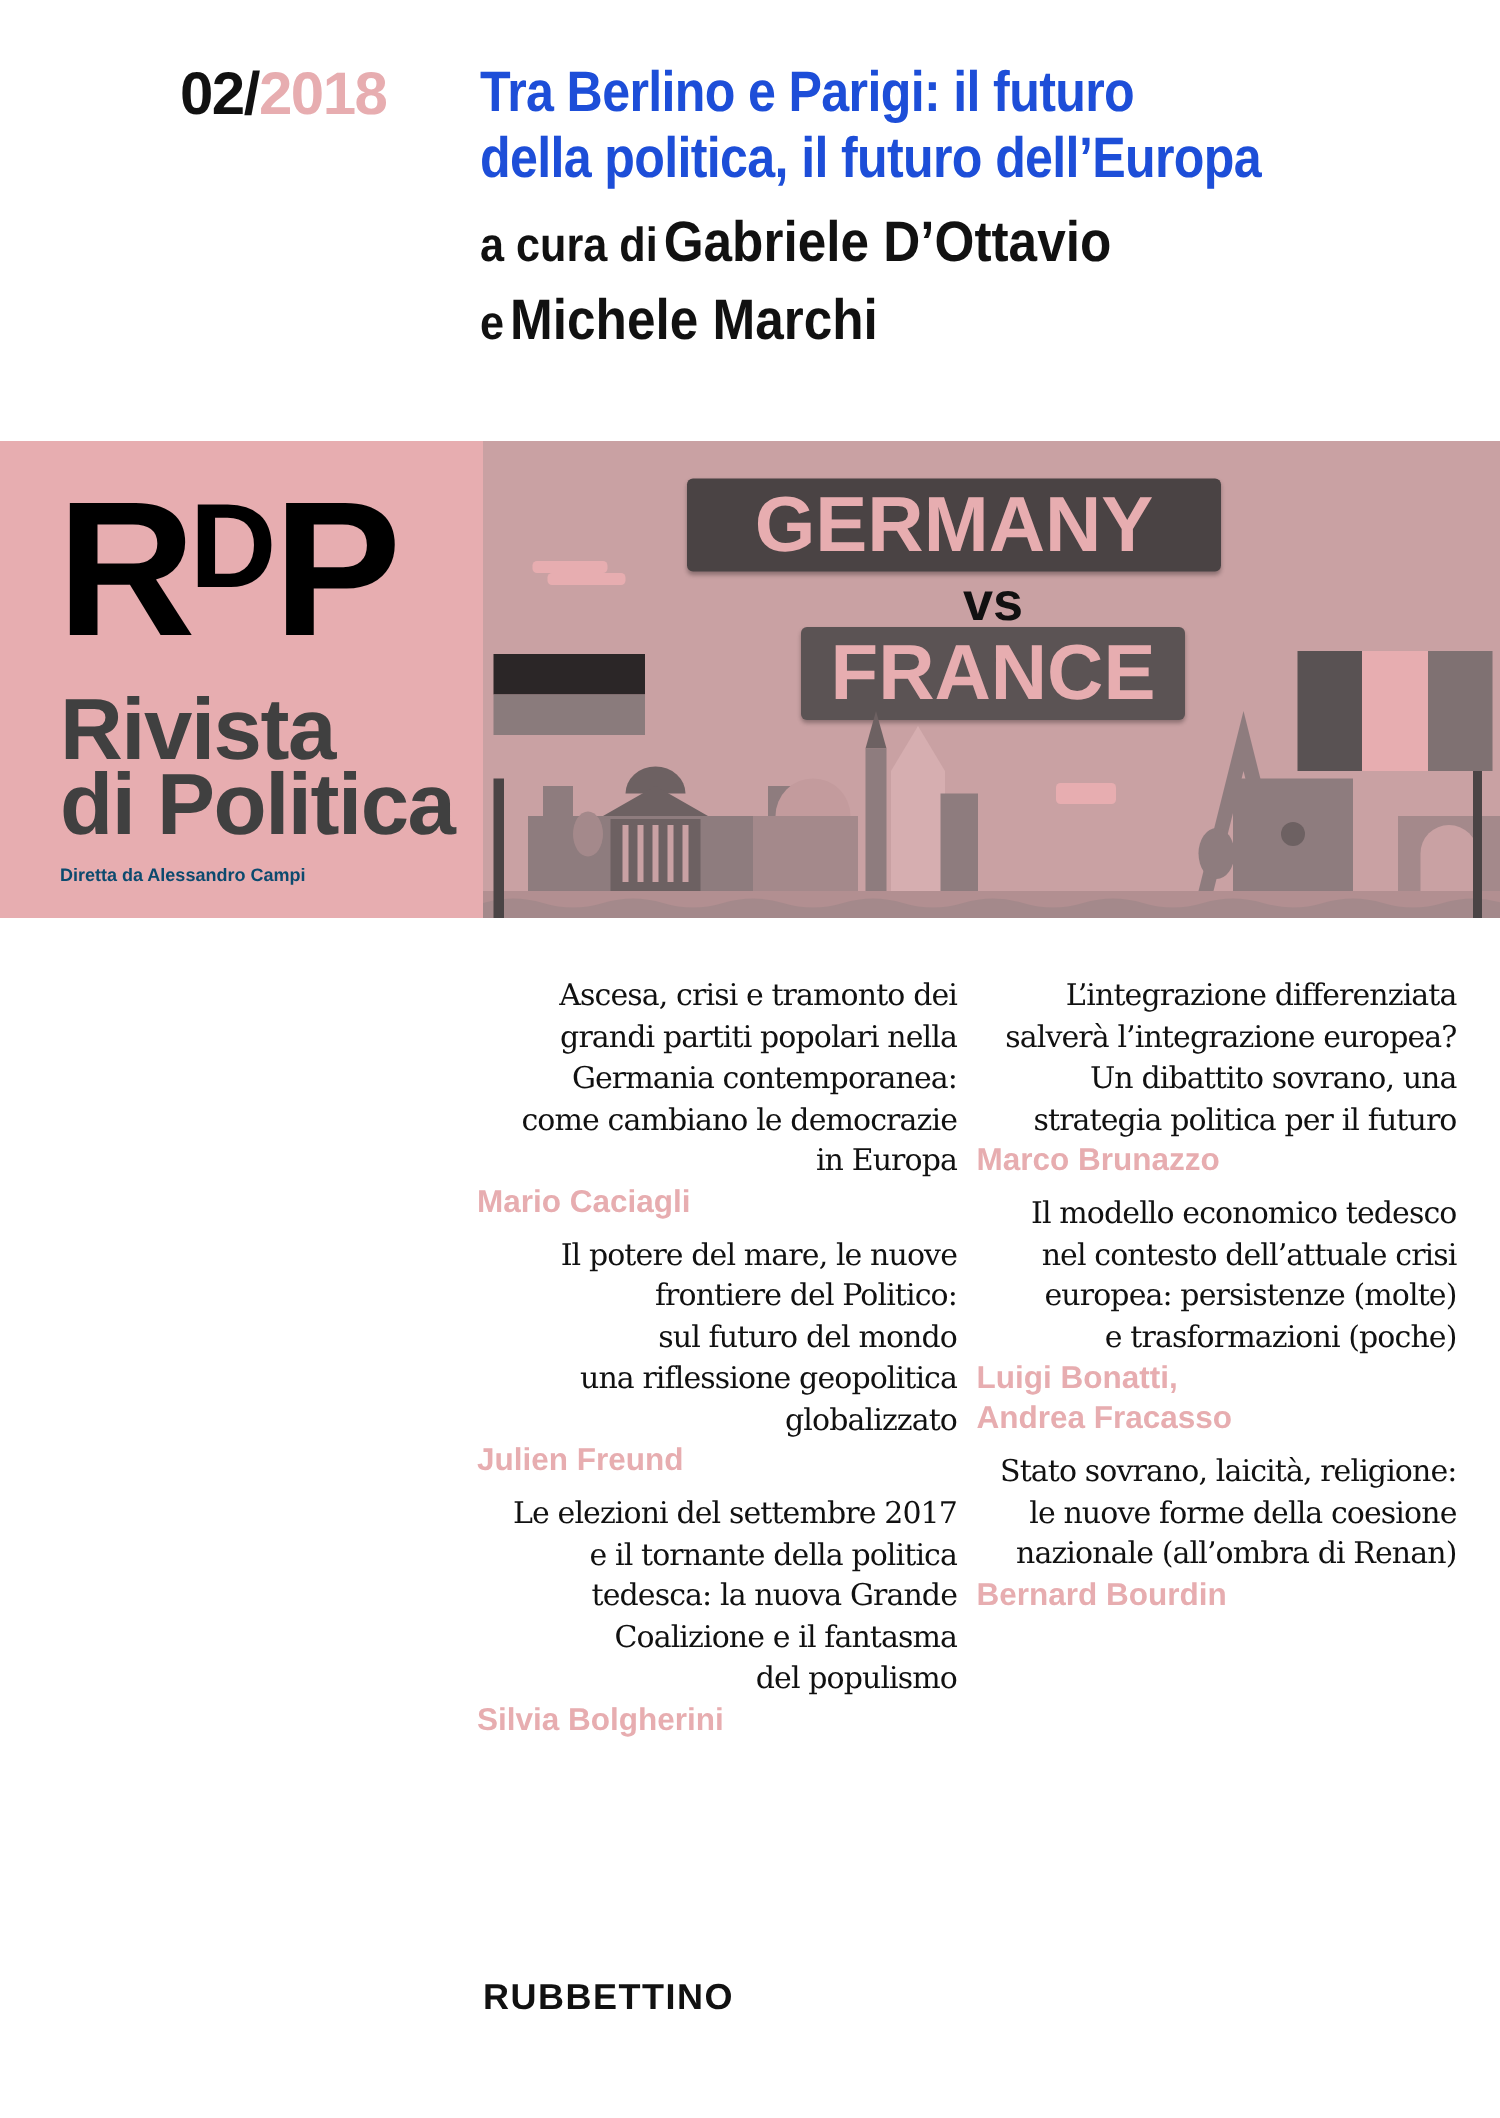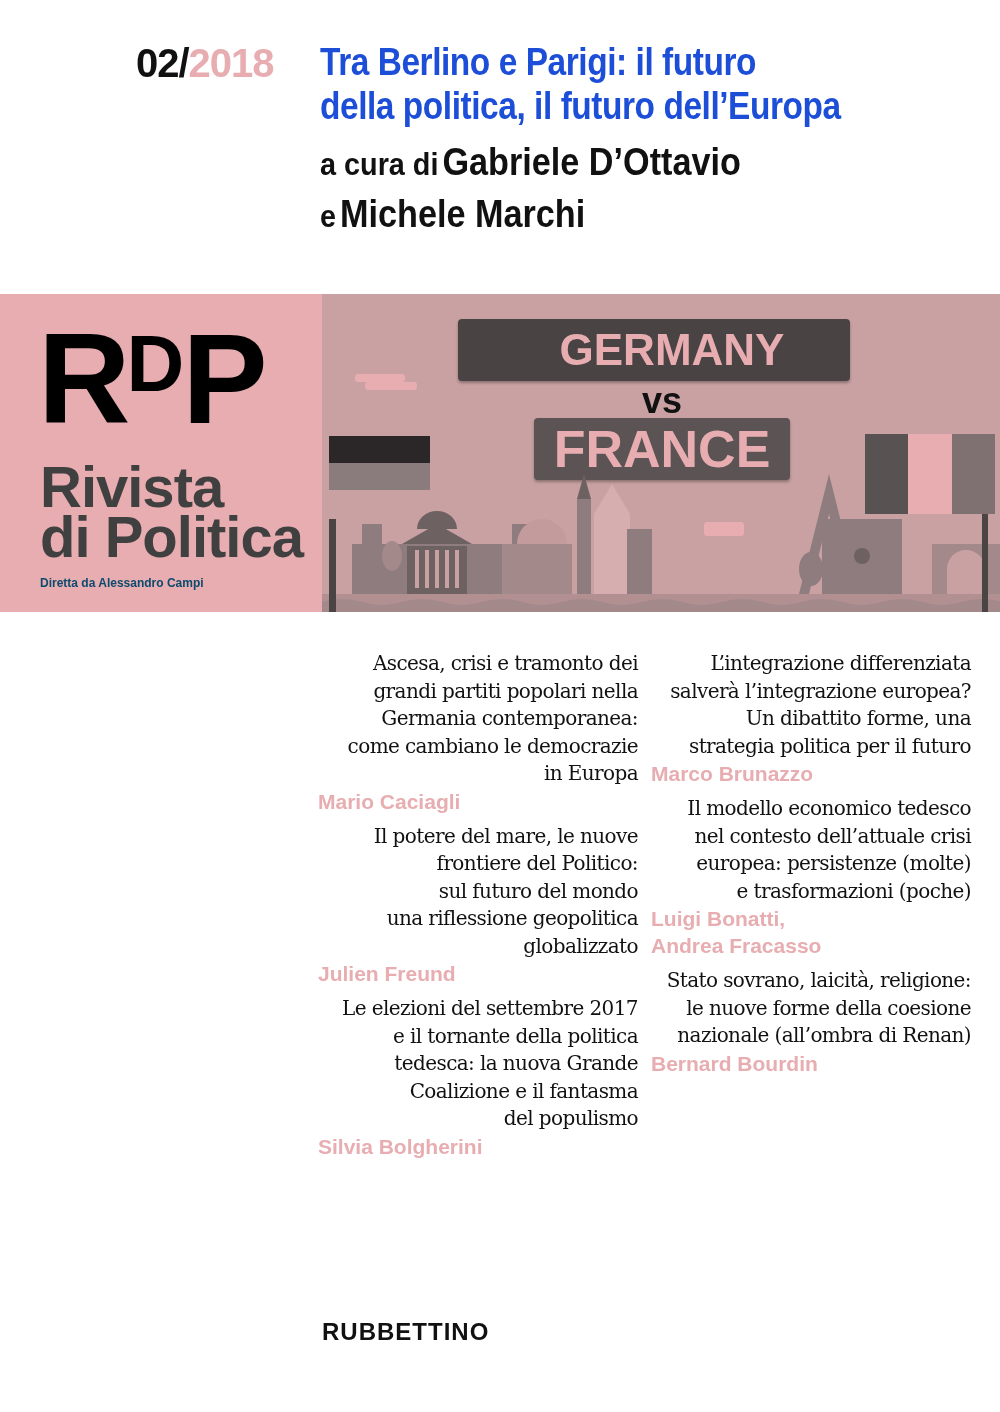--- a/index.html
+++ b/index.html
@@ -1,36 +1,36 @@
 <!DOCTYPE html>
 <html><head>
 <meta charset="utf-8">
 <style>
   html, body { margin:0; padding:0; background:#ffffff; }
   body { width:1000px; height:1412px; position:relative; overflow:hidden; font-family:"Liberation Sans", sans-serif; }
-  #issue { position:absolute; left:120px; top:40px; font-family:"Liberation Sans Narrow","Liberation Sans", sans-serif; font-weight:700; font-size:40px; line-height:46px; letter-spacing:-1px;margin-left:16px; }
+  #issue { position:absolute; left:120px; top:40px; font-family:"Liberation Sans Narrow","Liberation Sans", sans-serif; font-weight:700; font-size:40px; line-height:46px; letter-spacing:-1px; }
   #issue .num { color:#111; }
   #issue .year { color:#e7adb0; }
   #title { position:absolute; left:320px; top:40px; font-weight:700; font-size:38px; line-height:44px; color:#1d4ed8; letter-spacing:-0.5px; }
   #title div { transform:scaleX(0.88); transform-origin:left; white-space:nowrap; }
   #editors { position:absolute; left:320px; top:140px; font-weight:700; color:#111; white-space:nowrap; }
   #editors .line { transform:scaleX(0.9); transform-origin:left; line-height:44px; }
   #editors .small { font-size:32px; }
   #editors .big { font-size:38px; }
 
   #banner { position:absolute; left:0; top:294px; width:1000px; height:318px; }
   #logo-panel { position:absolute; left:0; top:0; width:322px; height:318px; background:#e7adb0; }
   #rdp { position:absolute; left:38px; top:6px; font-weight:700; font-size:128px; line-height:128px; color:#000; letter-spacing:-4px; white-space:nowrap; }
   #rdp .sup { font-size:80px; vertical-align:32px; letter-spacing:-2px; }
   #mag-name { position:absolute; left:40px; top:168px; font-weight:700; font-size:58px; line-height:50px; color:#404040; letter-spacing:-1px; }
   #director { position:absolute; left:40px; top:282px; font-weight:700; font-size:12px; color:#0c4a6e; }
 
   #illus { position:absolute; left:322px; top:0; width:678px; height:318px; background:#c9a1a3; overflow:hidden; }
   .tag { position:absolute; background:#4a4344; border-radius:4px; color:#e7adb0; font-weight:700; text-align:center; box-shadow:0 2px 3px rgba(0,0,0,0.3); }
-  #tag-germany { left:136px; top:25px; width:356px; height:62px; font-size:44px; line-height:62px;padding-left:36px; }
+  #tag-germany { left:136px; top:25px; width:356px; height:62px; font-size:52px; line-height:62px; }
   #tag-france { left:212px; top:124px; width:256px; height:62px; font-size:52px; line-height:62px; background:#5b5354; }
   #vs { position:absolute; left:300px; top:86px; width:80px; text-align:center; font-weight:700; font-size:36px; color:#111; }
   .cloud { position:absolute; background:#e7adb0; border-radius:3px; }
   .flag-de-top { position:absolute; left:7px; top:142px; width:101px; height:27px; background:#2b2627; }
   .flag-de-bot { position:absolute; left:7px; top:169px; width:101px; height:27px; background:#8a7b7c; }
   .pole-l { position:absolute; left:7px; top:225px; width:7px; height:93px; background:#4a4445; }
   .flag-fr1 { position:absolute; left:543px; top:140px; width:43px; height:80px; background:#595253; }
   .flag-fr2 { position:absolute; left:586px; top:140px; width:44px; height:80px; background:#e7adb0; }
   .flag-fr3 { position:absolute; left:630px; top:140px; width:43px; height:80px; background:#7f7172; }
   .pole-r { position:absolute; left:660px; top:220px; width:6px; height:98px; background:#4a4445; }
@@ -159,21 +159,21 @@
       </div>
     <div class="a">Silvia Bolgherini</div>
   </div>
 </div>
 
 <div id="col-right" class="toc-col">
   <div class="entry">
     <div class="t">
         <span>L’integrazione differenziata</span>
         <span>salverà l’integrazione europea?</span>
-        <span>Un dibattito forme, una</span>
+        <span>Un dibattito sovrano, una</span>
         <span>strategia politica per il futuro</span>
       </div>
     <div class="a">Marco Brunazzo</div>
   </div>
   <div class="entry">
     <div class="t">
         <span>Il modello economico tedesco</span>
         <span>nel contesto dell’attuale crisi</span>
         <span>europea: persistenze (molte)</span>
         <span>e trasformazioni (poche)</span>

